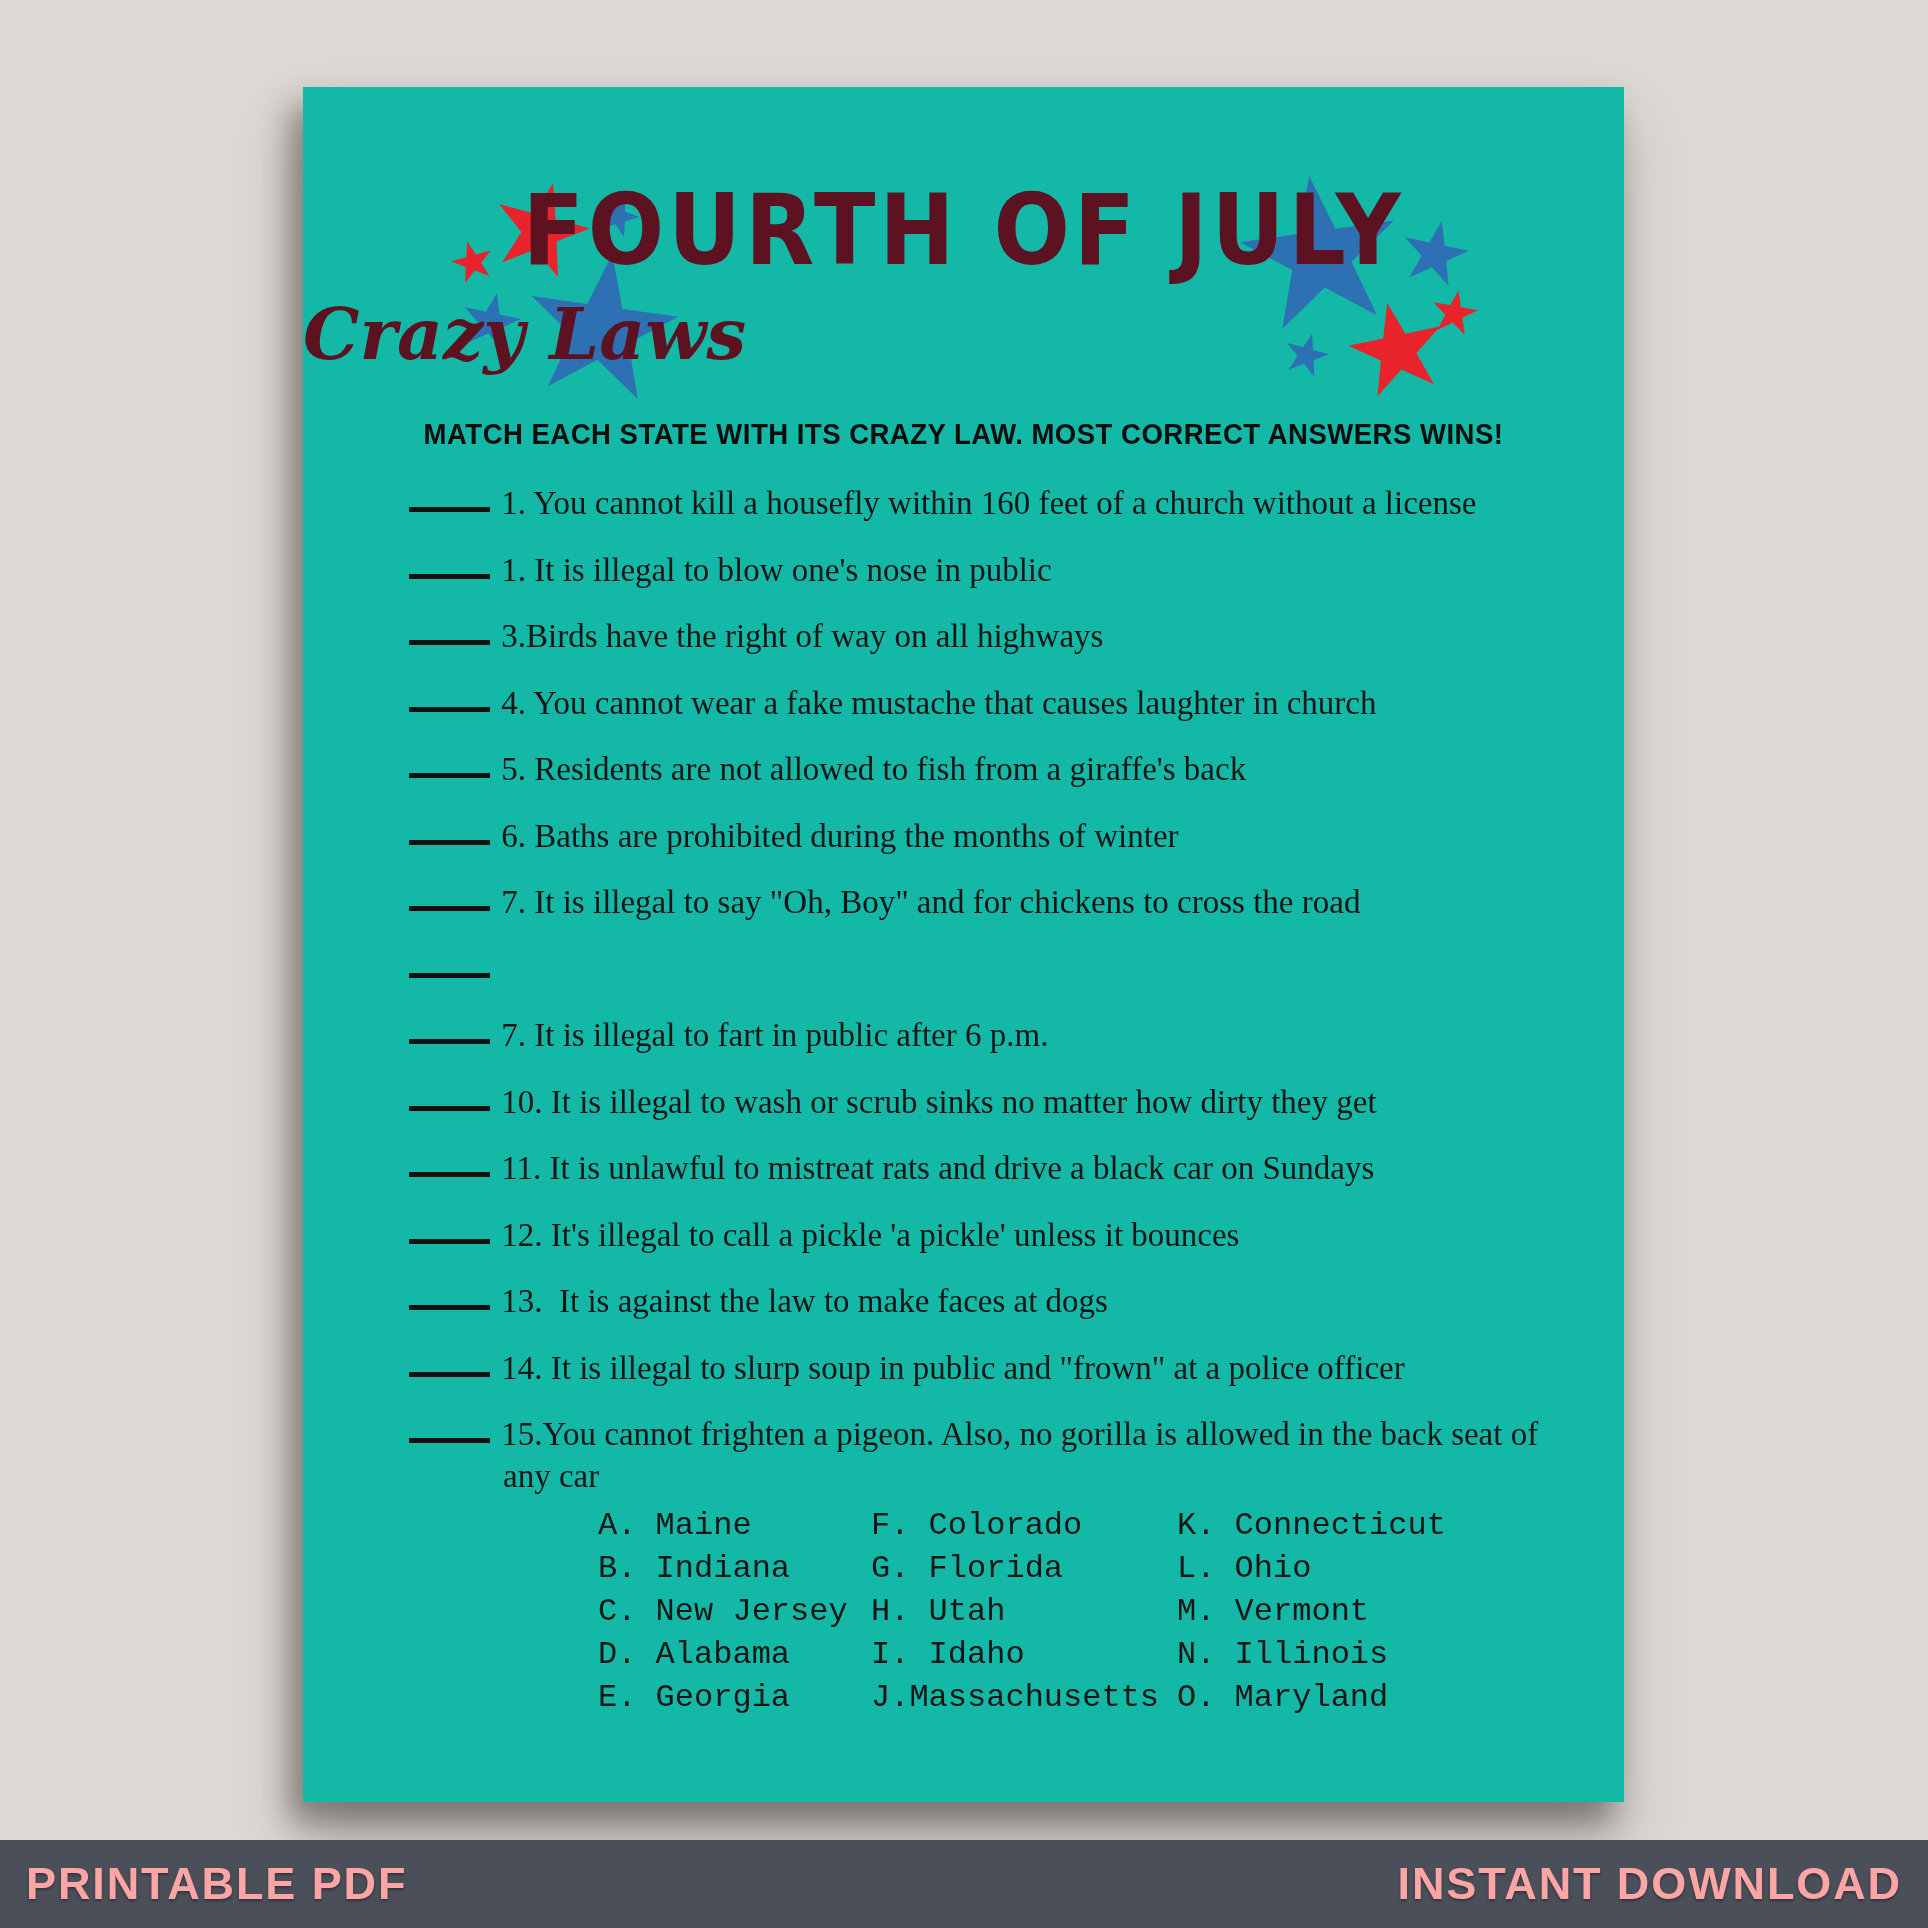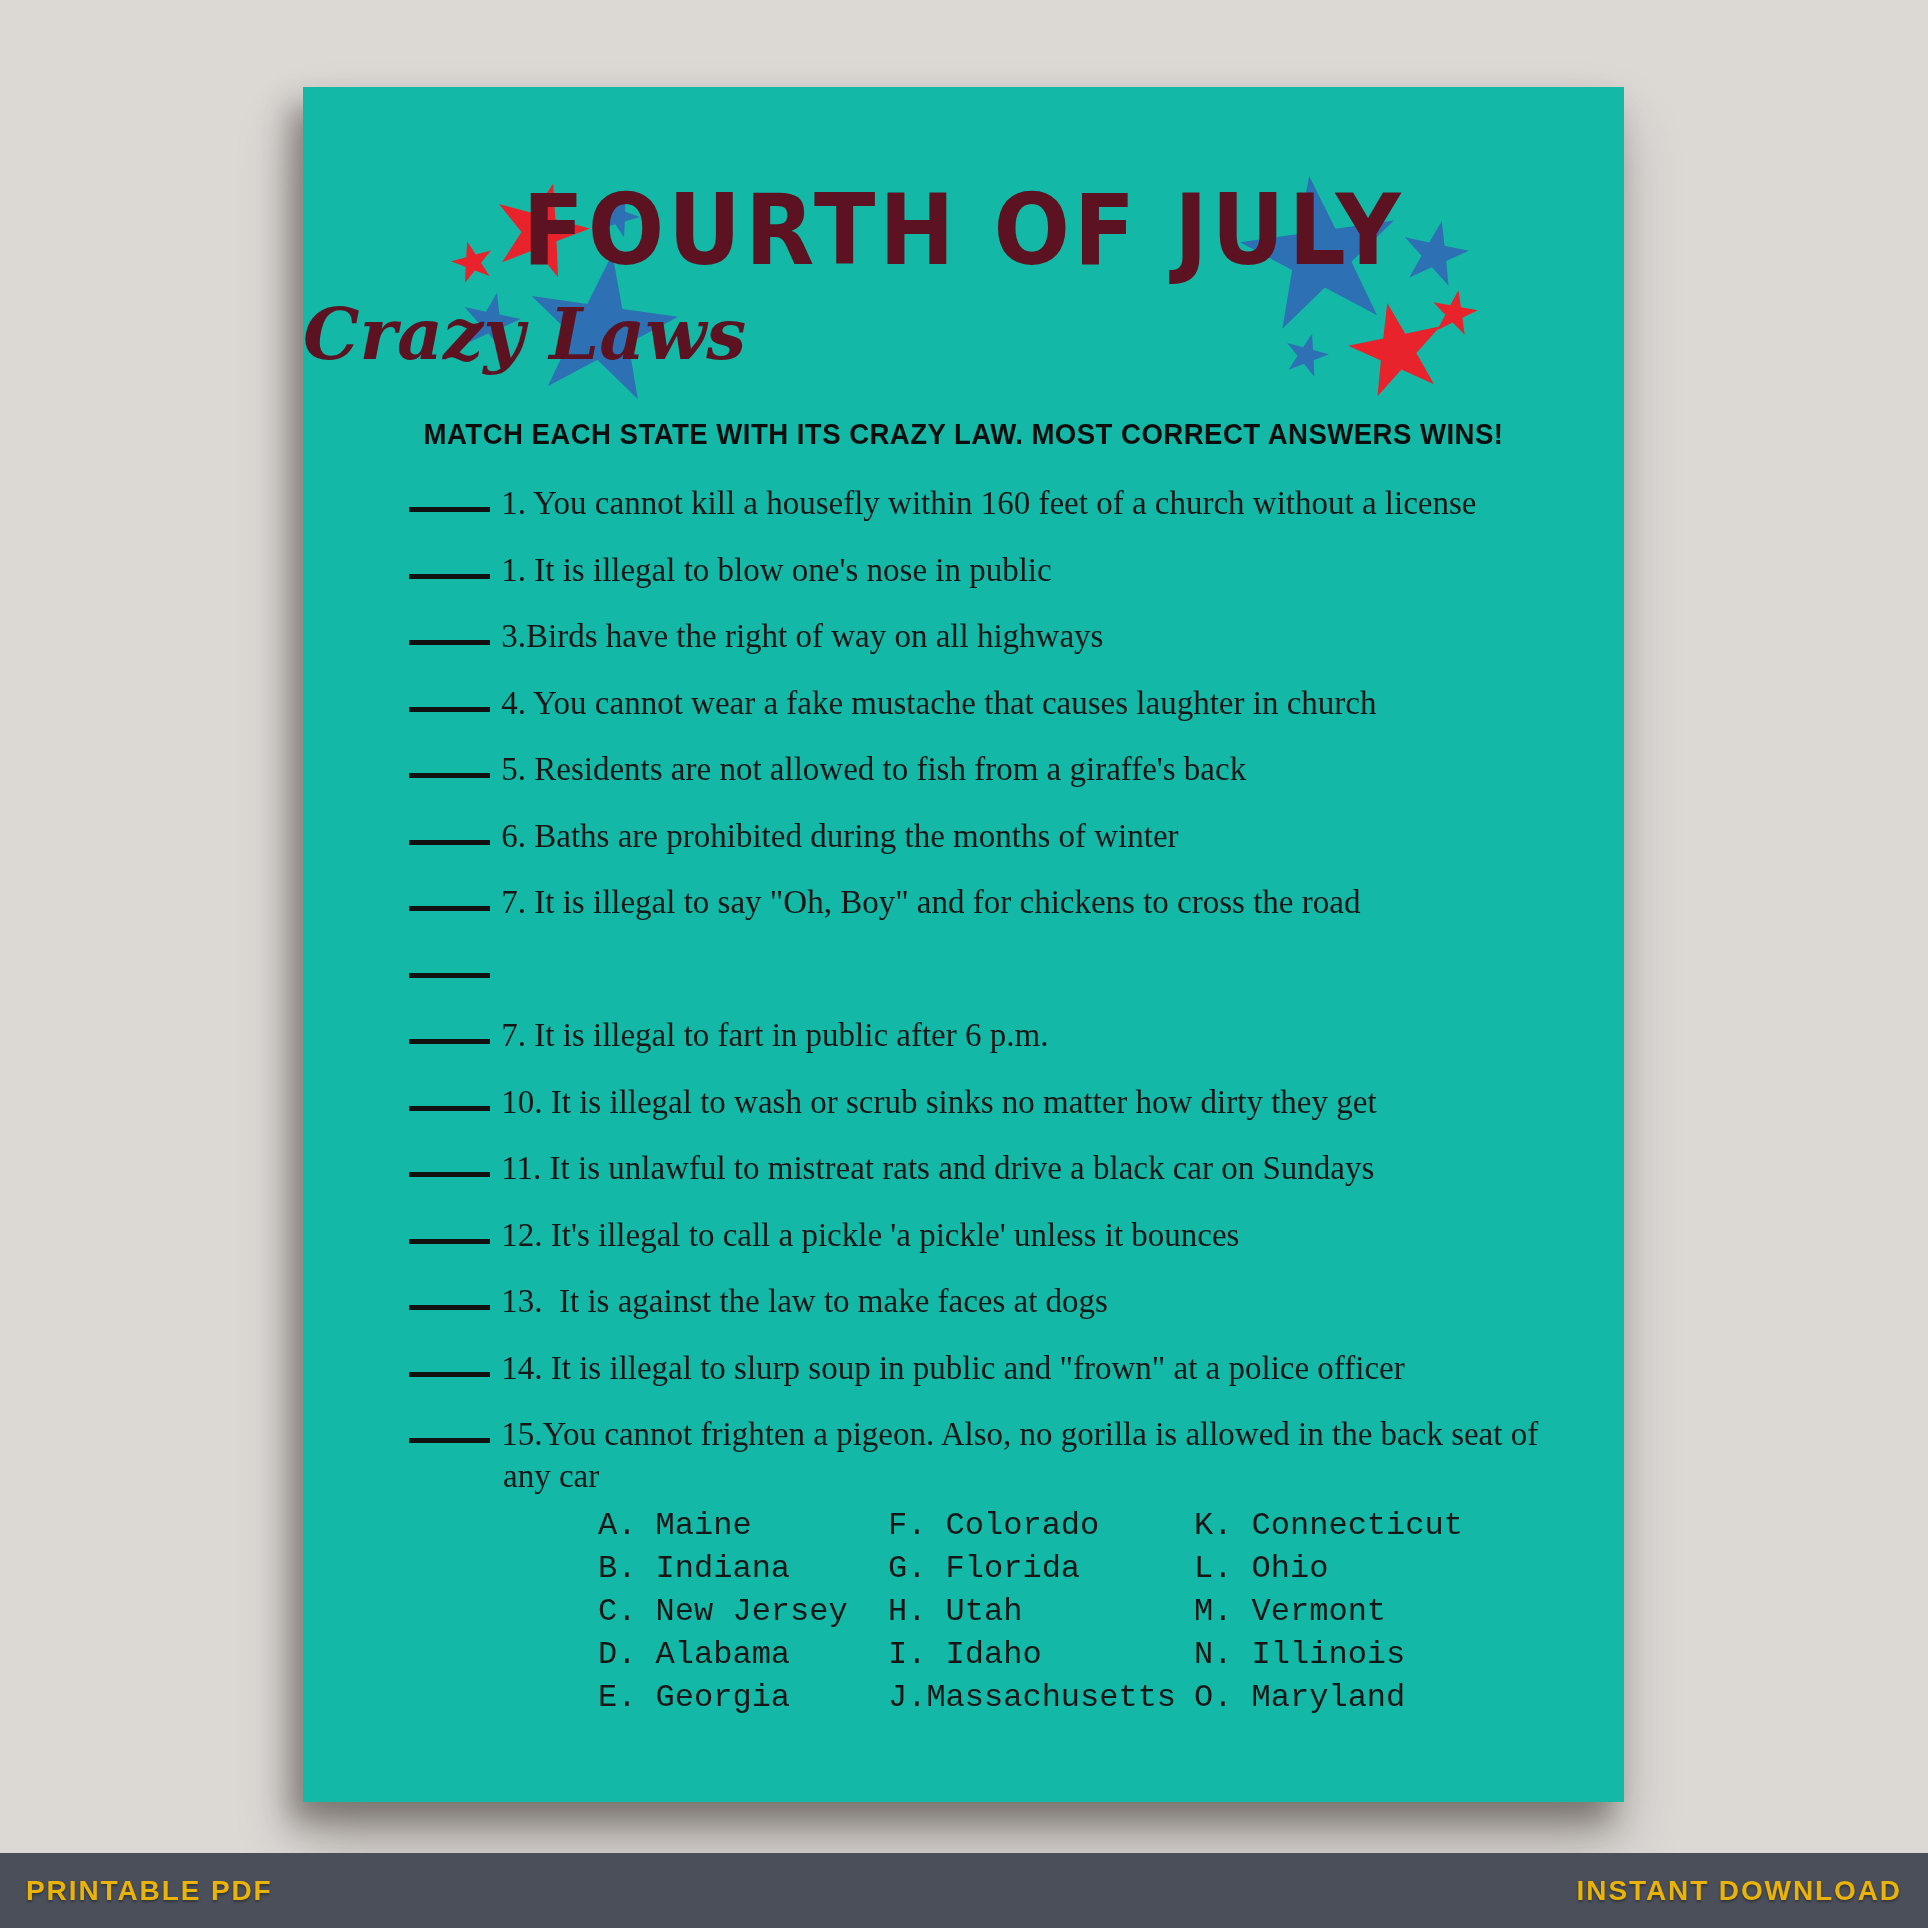--- a/index.html
+++ b/index.html
@@ -75,39 +75,39 @@
     left:295px;top:1417px;
     display:flex;
   }
   .ans-col{
     font-size:32px;
     line-height:43px;
     color:#161616;
     font-family:Liberation Mono, monospace;
   }
   .ans-col-1{width:273px;}
-  .ans-col-2{width:306px;margin-left:17px;}
+  .ans-col-2{width:306px;}
   
   .star{position:absolute;}
   
   .footer{
     position:absolute;
     left:0;bottom:0;
-    width:100%;height:75px;
+    width:100%;height:88px;
     background:#4a4f5a;
     display:flex;
     justify-content:space-between;
     align-items:center;
     box-sizing:border-box;
     padding:0 26px;
     font-family:"Liberation Sans", sans-serif;
     font-weight:700;
-    font-size:28px;
+    font-size:45px;
     letter-spacing:1.9px;
-    color:#eab308;
+    color:#fca5a5;
     text-shadow:0 1.9px 2.8px rgba(0,0,0,0.35);
   }
 </style>
 </head>
 <body>
 
 <div id="canvas">
 
   <div class="paper">
 

